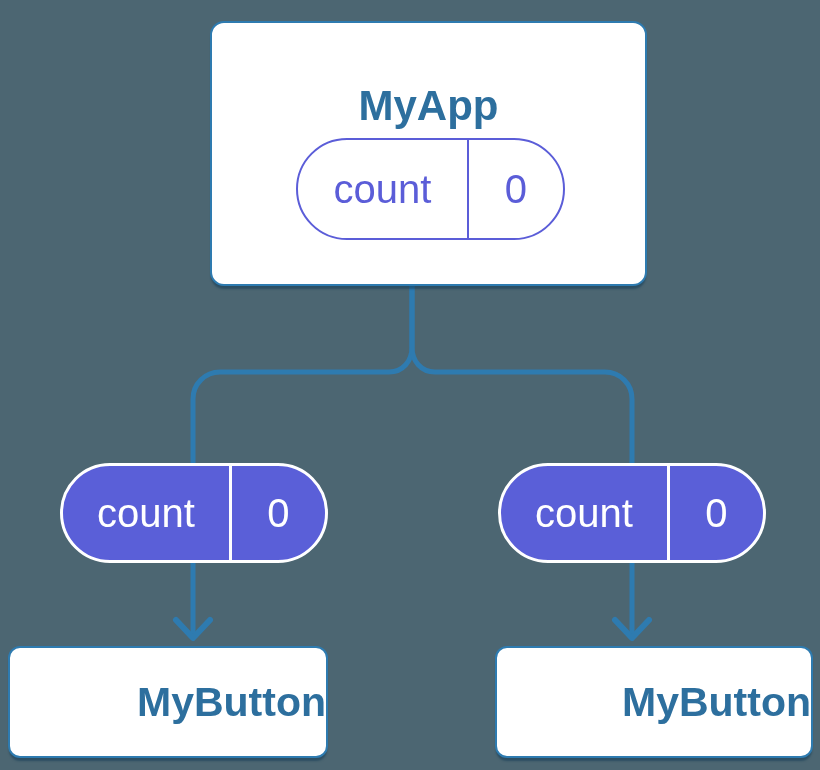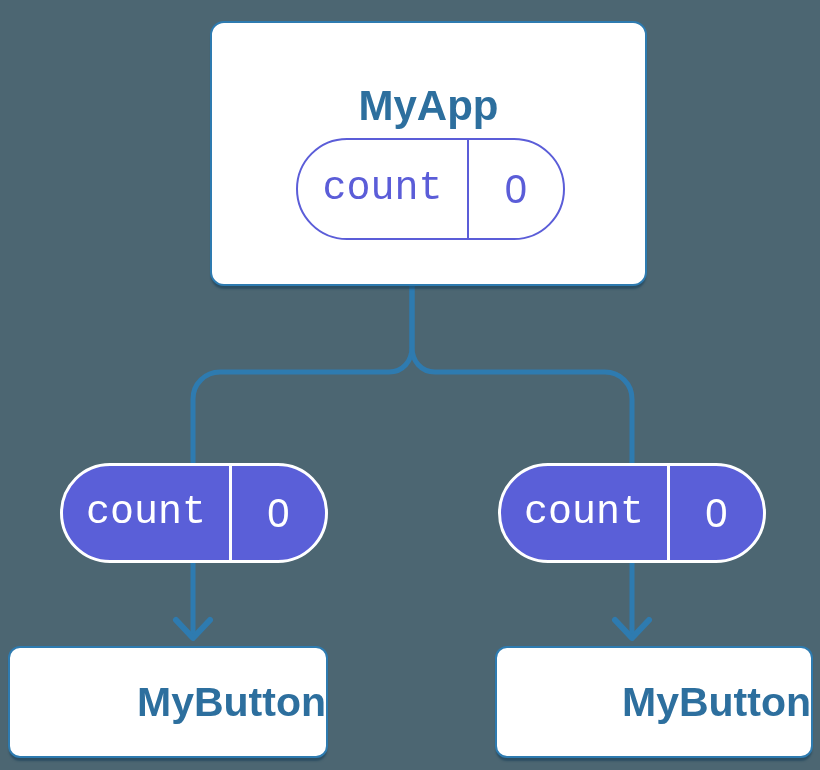--- a/index.html
+++ b/index.html
@@ -61,21 +61,20 @@
     width:268px;height:100px;
     border:3px solid var(--white);
     background:var(--indigo-fill);
     color:var(--white);
     z-index:2;
   }
   .pill-left-seg{
     flex:0 0 64.5%;
     display:flex;align-items:center;justify-content:center;
     box-sizing:border-box;
-    font-family:Liberation Mono, monospace;
   }
   .pill-outline .pill-left-seg{border-right:2px solid var(--indigo);}
   .pill-filled .pill-left-seg{border-right:3px solid var(--white);}
   .pill-right-seg{
     flex:1 1 auto;
     display:flex;align-items:center;justify-content:center;
   }
   .button-card{
     display:flex;align-items:center;justify-content:flex-end;
     border-radius:12px;

